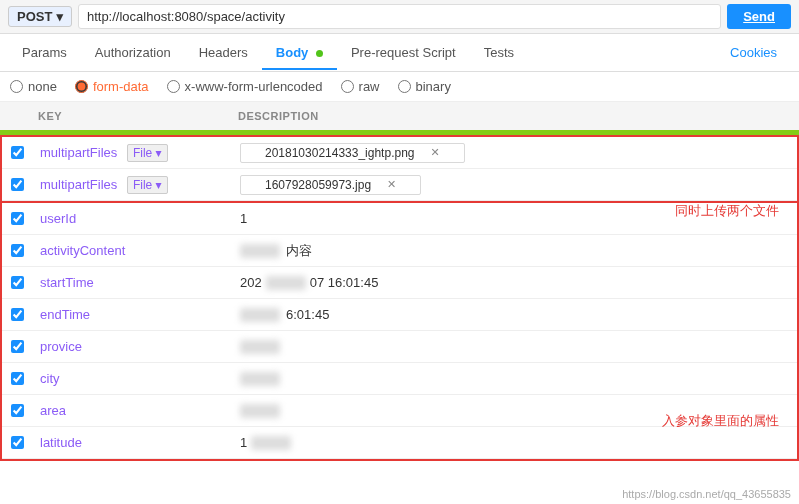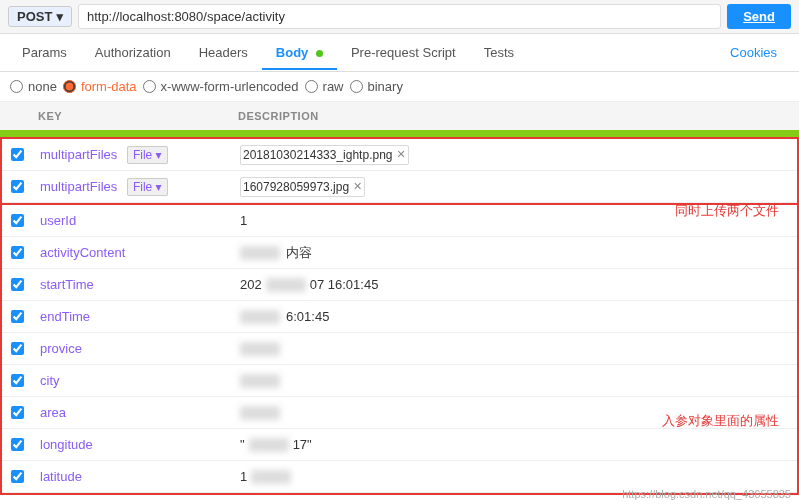--- a/index.html
+++ b/index.html
@@ -88,21 +88,21 @@
       margin-left: auto;
       color: #1890ff;
       cursor: pointer;
     }
 
     
     .body-type-row {
       display: flex;
       align-items: center;
       padding: 7px 10px;
-      gap: 6px;
+      gap: 18px;
       border-bottom: 1px solid #eee;
       background: #fff;
     }
     .radio-item {
       display: flex;
       align-items: center;
       gap: 5px;
       cursor: pointer;
       font-size: 13px;
       color: #555;
@@ -111,21 +111,21 @@
       accent-color: #ff6b35;
       cursor: pointer;
     }
     .radio-item.active-radio {
       color: #ff6b35;
     }
     .table-header {
       display: grid;
       grid-template-columns: 30px 200px 1fr 200px;
       background: #f5f5f5;
-      border-bottom: 7px solid #84cc16;
+      border-bottom: 5px solid #84cc16;
       padding: 4px 0;
     }
     .table-header-cell {
       font-size: 11px;
       font-weight: bold;
       color: #888;
       padding: 4px 8px;
       letter-spacing: 0.5px;
     }
 
@@ -165,24 +165,24 @@
       color: #aaa;
     }
 
     
     .file-tag {
       display: inline-flex;
       align-items: center;
       background: #fff;
       border: 1px solid #d9d9d9;
       border-radius: 2px;
-      padding: 2px 2px;
+      padding: 2px 24px;
       font-size: 12px;
       color: #333;
-      gap: 4px;
+      gap: 16px;
     }
     .file-tag .close-x {
       color: #888;
       cursor: pointer;
       font-size: 11px;
     }
 
     .blurred {
       filter: blur(3px);
       display: inline-block;
@@ -395,32 +395,20 @@
         <div class="row-checkbox">
           <input type="checkbox" checked="" style="">
         </div>
         <div class="row-key">area</div>
         <div class="row-value">
           <span class="blurred">&nbsp;&nbsp;&nbsp;&nbsp;&nbsp;&nbsp;&nbsp;&nbsp;</span>
         </div>
         <div class="row-desc"></div>
       </div>
 
-      <div class="table-row-item">
-        <div class="row-checkbox">
-          <input type="checkbox" checked="" style="">
-        </div>
-        <div class="row-key">longitude</div>
-        <div class="row-value">
-          <span>"</span>
-          <span class="blurred">&nbsp;&nbsp;&nbsp;&nbsp;&nbsp;&nbsp;</span>
-          <span>17"</span>
-        </div>
-        <div class="row-desc"></div>
-      </div>
 
       <div class="table-row-item">
         <div class="row-checkbox">
           <input type="checkbox" checked="" style="">
         </div>
         <div class="row-key">latitude</div>
         <div class="row-value">
           <span>1</span>
           <span class="blurred">&nbsp;&nbsp;&nbsp;&nbsp;&nbsp;&nbsp;&nbsp;&nbsp;</span>
         </div>

